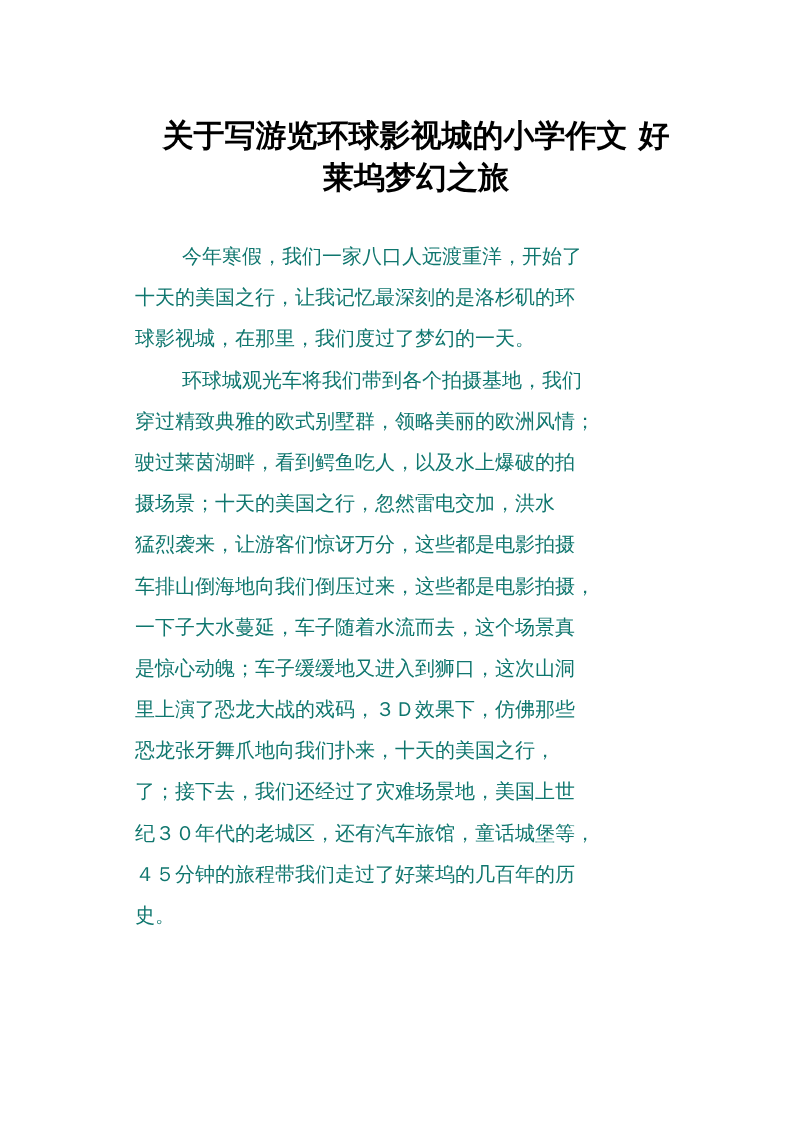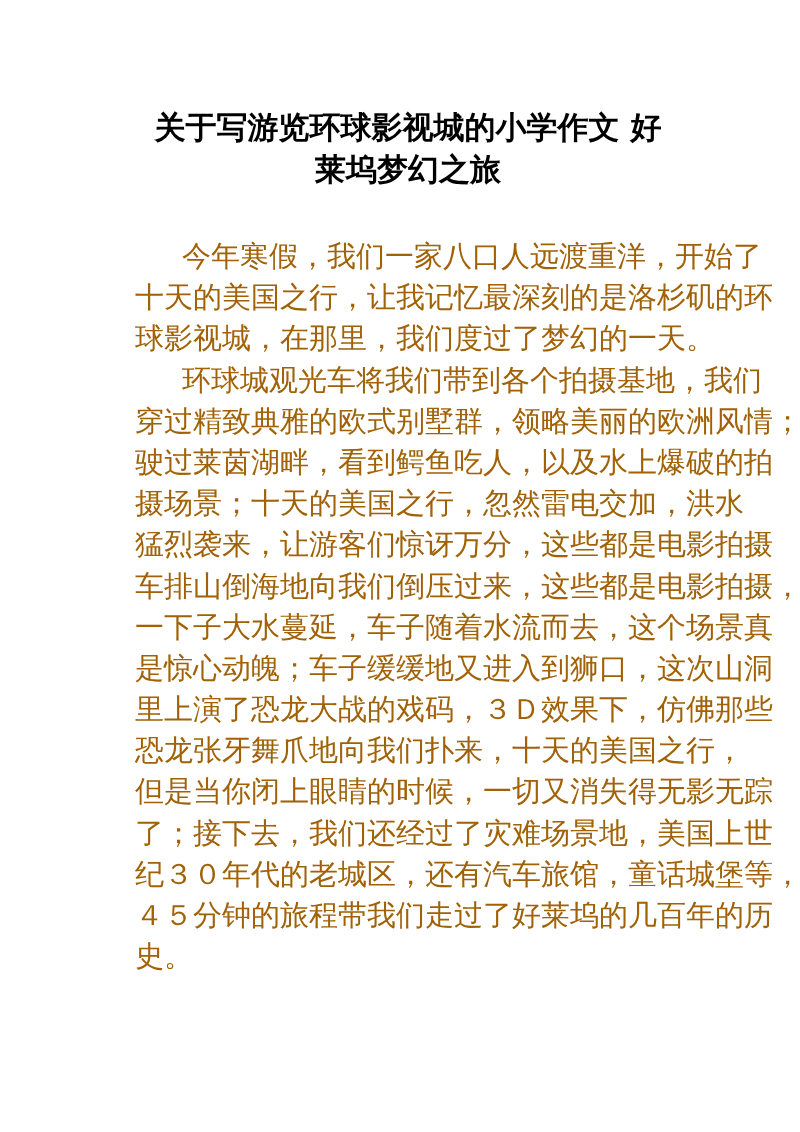--- a/index.html
+++ b/index.html
@@ -27,32 +27,32 @@
       left: 120px;
       top: 98px;
       width: 560px;
       text-align: center;
       font-family: "DejaVu Sans", "Liberation Sans", sans-serif;
       font-weight: bold;
       font-size: 31px;
       line-height: 42px;
       letter-spacing: 0px;
       color: #000000;
-      margin: 8px;
+      margin: 16px;
     }
     .title .line { display: block; white-space: nowrap; }
     .body-text {
       position: absolute;
       left: 135px;
       top: 236px;
       width: 540px;
       font-family: "DejaVu Serif", "Liberation Serif", serif;
-      font-size: 29px;
+      font-size: 20px;
       line-height: 41.2px;
-      color: #a16207;
+      color: #0f766e;
     }
     .body-text .ln {
       display: block;
       white-space: nowrap;
       height: 41.2px;
     }
     .body-text .ln.indent { padding-left: 47px; }
   </style>
 </head>
 <body>
@@ -73,20 +73,19 @@
       <span class="ln indent">环球城观光车将我们带到各个拍摄基地，我们</span>
       <span class="ln">穿过精致典雅的欧式别墅群，领略美丽的欧洲风情；</span>
       <span class="ln">驶过莱茵湖畔，看到鳄鱼吃人，以及水上爆破的拍</span>
       <span class="ln">摄场景；十天的美国之行，忽然雷电交加，洪水</span>
       <span class="ln">猛烈袭来，让游客们惊讶万分，这些都是电影拍摄</span>
       <span class="ln">车排山倒海地向我们倒压过来，这些都是电影拍摄，</span>
       <span class="ln">一下子大水蔓延，车子随着水流而去，这个场景真</span>
       <span class="ln">是惊心动魄；车子缓缓地又进入到狮口，这次山洞</span>
       <span class="ln">里上演了恐龙大战的戏码，３Ｄ效果下，仿佛那些</span>
       <span class="ln">恐龙张牙舞爪地向我们扑来，十天的美国之行，</span>
-      <span class="ln">但是当你闭上眼睛的时候，一切又消失得无影无踪</span>
       <span class="ln">了；接下去，我们还经过了灾难场景地，美国上世</span>
       <span class="ln">纪３０年代的老城区，还有汽车旅馆，童话城堡等，</span>
       <span class="ln">４５分钟的旅程带我们走过了好莱坞的几百年的历</span>
       <span class="ln">史。</span>
     </div>
   </div>
 </div>
 
 </body></html>

